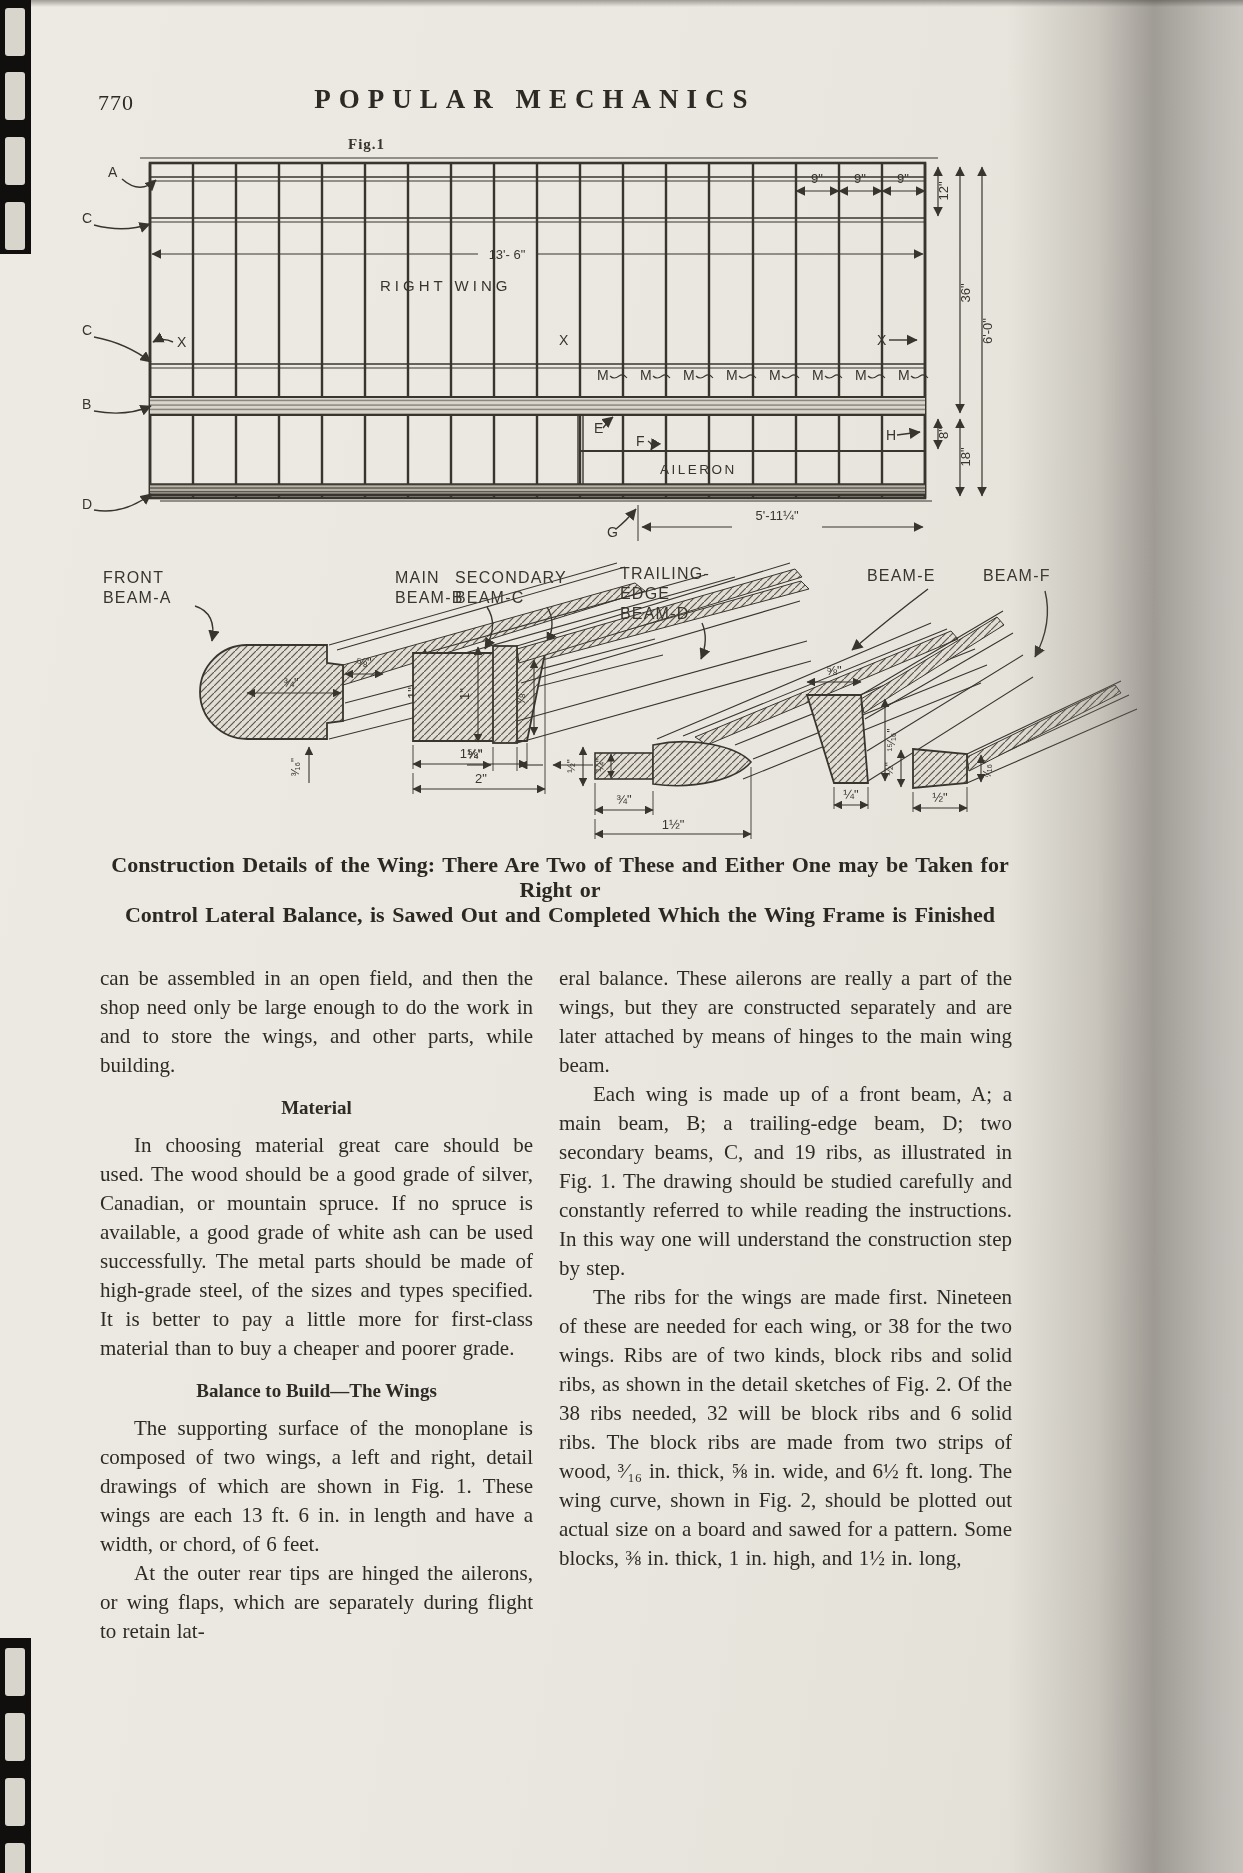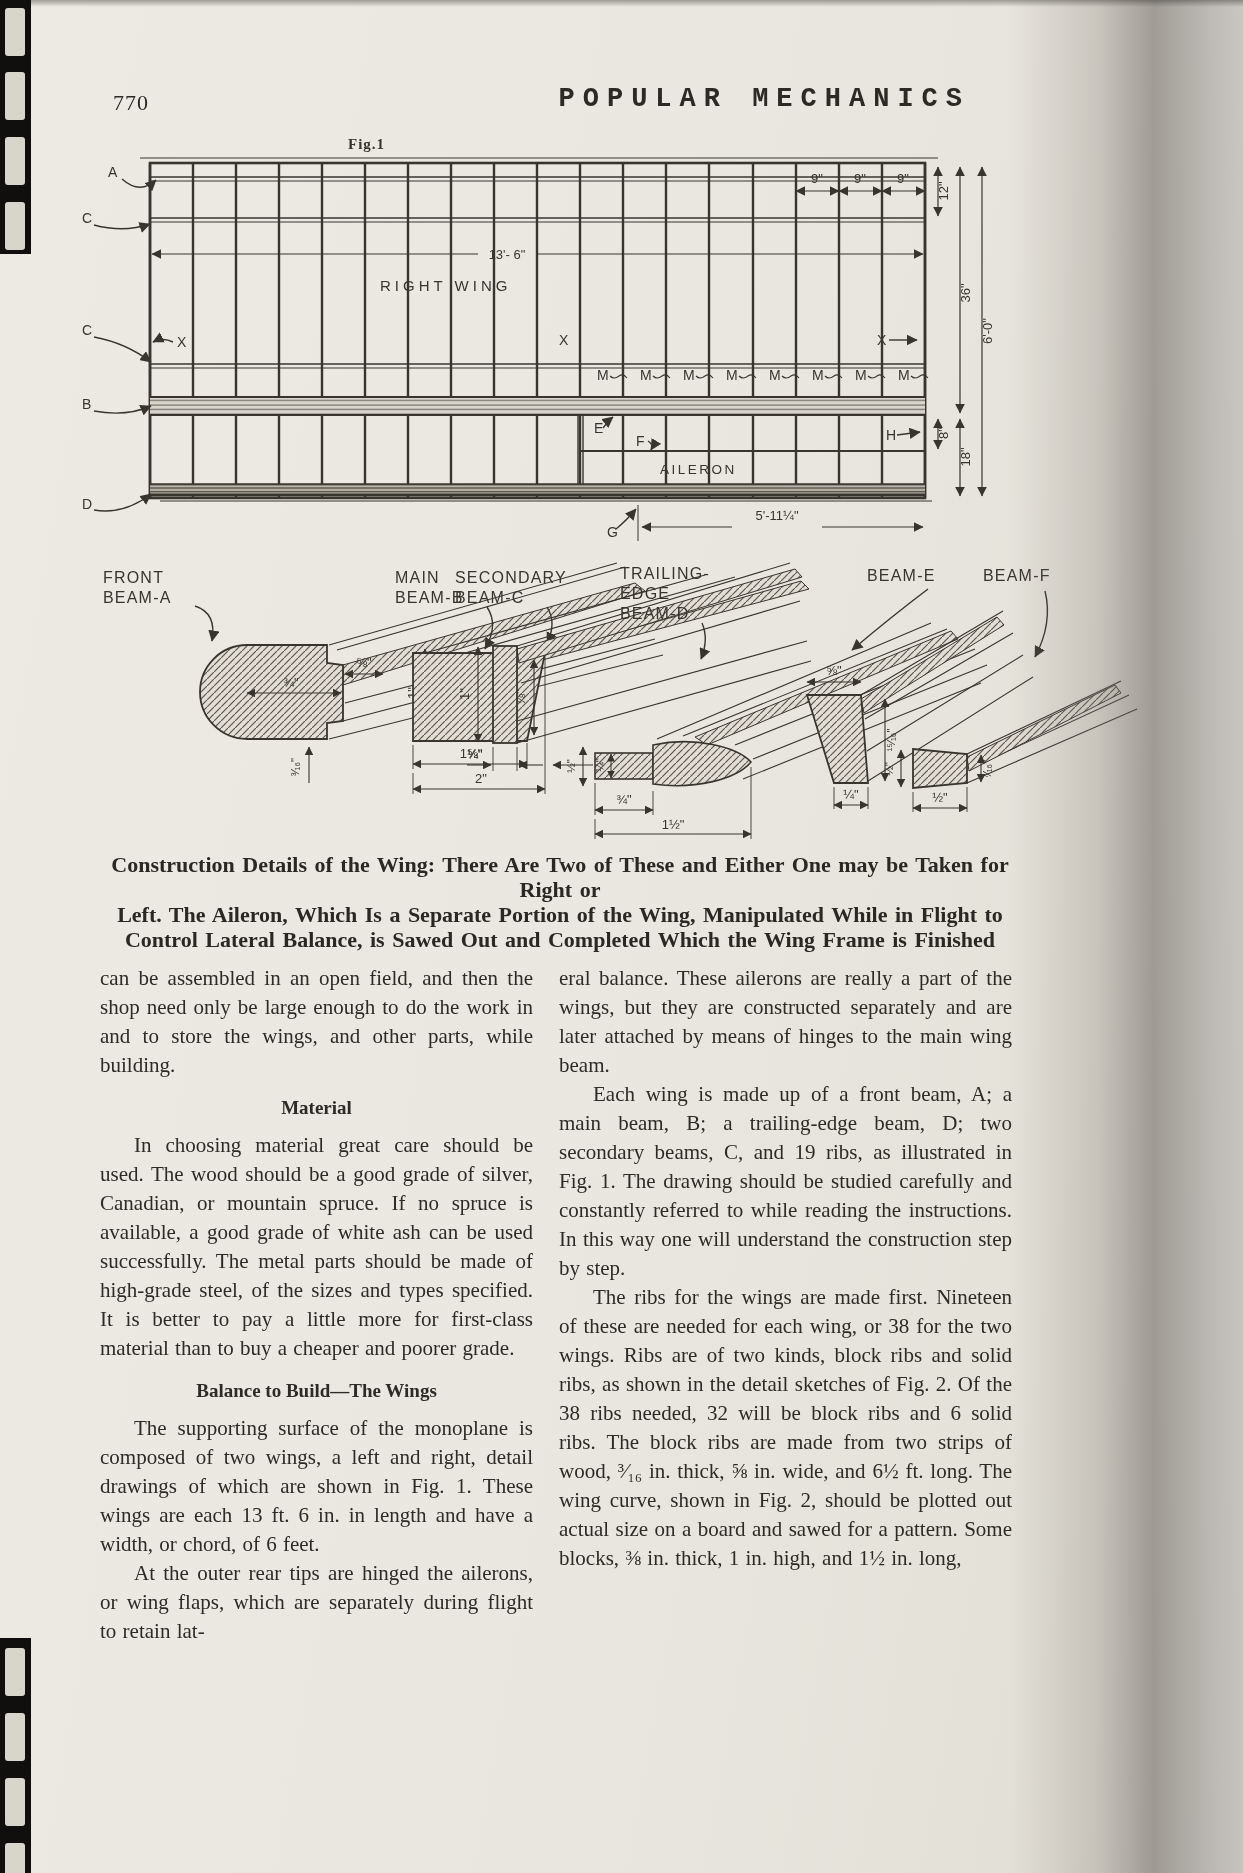--- a/index.html
+++ b/index.html
@@ -7,23 +7,23 @@
     background:linear-gradient(100deg,#edeae3 0%,#eae7e0 50%,#e5e2da 78%,#dfdcd4 100%);
     font-family:"Liberation Serif",serif;color:#2d2a25;}
   .filmstrip{position:absolute;left:0;width:31px;background:#100f0d;z-index:6;}
   .fs-top{top:0;height:254px;}
   .fs-bot{top:1638px;height:235px;}
   .hole{position:absolute;left:5px;width:20px;height:48px;background:#d8d5cd;border-radius:3px;}
   .shadow-right{position:absolute;top:0;right:0;width:235px;height:100%;z-index:5;pointer-events:none;
     background:linear-gradient(90deg,rgba(233,230,223,0) 0%,rgba(125,120,112,0.28) 38%,rgba(90,86,80,0.5) 62%,rgba(150,147,144,0.5) 86%,rgba(168,165,162,0.45) 100%);}
   .shadow-top{position:absolute;top:0;left:0;right:0;height:7px;z-index:5;pointer-events:none;
     background:linear-gradient(180deg,rgba(45,42,38,0.4),rgba(45,42,38,0));}
-  .pagenum{position:absolute;left:113px;top:90px;font-size:22px;letter-spacing:1px;}
-  .title{position:absolute;left:100px;top:84px;width:870px;text-align:right;
-    font-size:27px;font-weight:bold;letter-spacing:8px;font-family:Liberation Mono, monospace;}
+  .pagenum{position:absolute;left:98px;top:90px;font-size:22px;letter-spacing:1px;}
+  .title{position:absolute;left:100px;top:84px;width:870px;text-align:center;
+    font-size:27px;font-weight:bold;letter-spacing:8px;}
   .caption{position:absolute;left:95px;top:852px;width:930px;font-weight:bold;
     font-size:22px;line-height:25px;text-align:center;word-spacing:2px;color:#2b2823;}
   .bodycols{position:absolute;left:100px;top:938px;width:912px;display:flex;gap:26px;margin-top:26px;}
   .col{text-align:justify;font-size:21px;line-height:29px;color:#2e2b26;}
   .col-left{width:433px;}
   .col-right{width:453px;}
   .p{text-indent:34px;word-spacing:1px;margin:0;}
   .p.flush{text-indent:0;}
   .subhead{text-align:center;font-weight:bold;font-size:19px;margin:13px 0 9px;text-indent:0;}
   svg{position:absolute;}
@@ -287,21 +287,20 @@
         <path d="M818,255H872" stroke-width="1.1" marker-start="url(#m2)" marker-end="url(#m2)"></path>
       </g>
       <text class="dimt2" x="798" y="216" text-anchor="middle" transform="rotate(-90 798 216)">½"</text>
       <text class="dimt2" x="896" y="216" text-anchor="middle" transform="rotate(-90 896 216)">⁷⁄₁₆"</text>
       <text class="dimt" x="845" y="249" text-anchor="middle">½"</text>
     </g>
   </svg>
 
   <div class="caption">
     <div>Construction Details of the Wing:  There Are Two of These and Either One may be Taken for Right or</div>
-    <div>Left.  The Aileron, Which Is a Separate Portion of the Wing, Manipulated While in Flight to</div>
     <div>Control Lateral Balance, is Sawed Out and Completed Which the Wing Frame is Finished</div>
   </div>
 
   <div class="bodycols">
     <div class="col col-left">
       <p class="p flush">can be assembled in an open field, and then the shop need only be large enough to do the work in and to store the wings, and other parts, while building.</p>
       <div class="subhead">Material</div>
       <p class="p">In choosing material great care should be used.  The wood should be a good grade of silver, Canadian, or mountain spruce.  If no spruce is available, a good grade of white ash can be used successfully.  The metal parts should be made of high-grade steel, of the sizes and types specified.  It is better to pay a little more for first-class material than to buy a cheaper and poorer grade.</p>
       <div class="subhead">Balance to Build—The Wings</div>
       <p class="p">The supporting surface of the monoplane is composed of two wings, a left and right, detail drawings of which are shown in Fig. 1.  These wings are each 13 ft. 6 in. in length and have a width, or chord, of 6 feet.</p>

